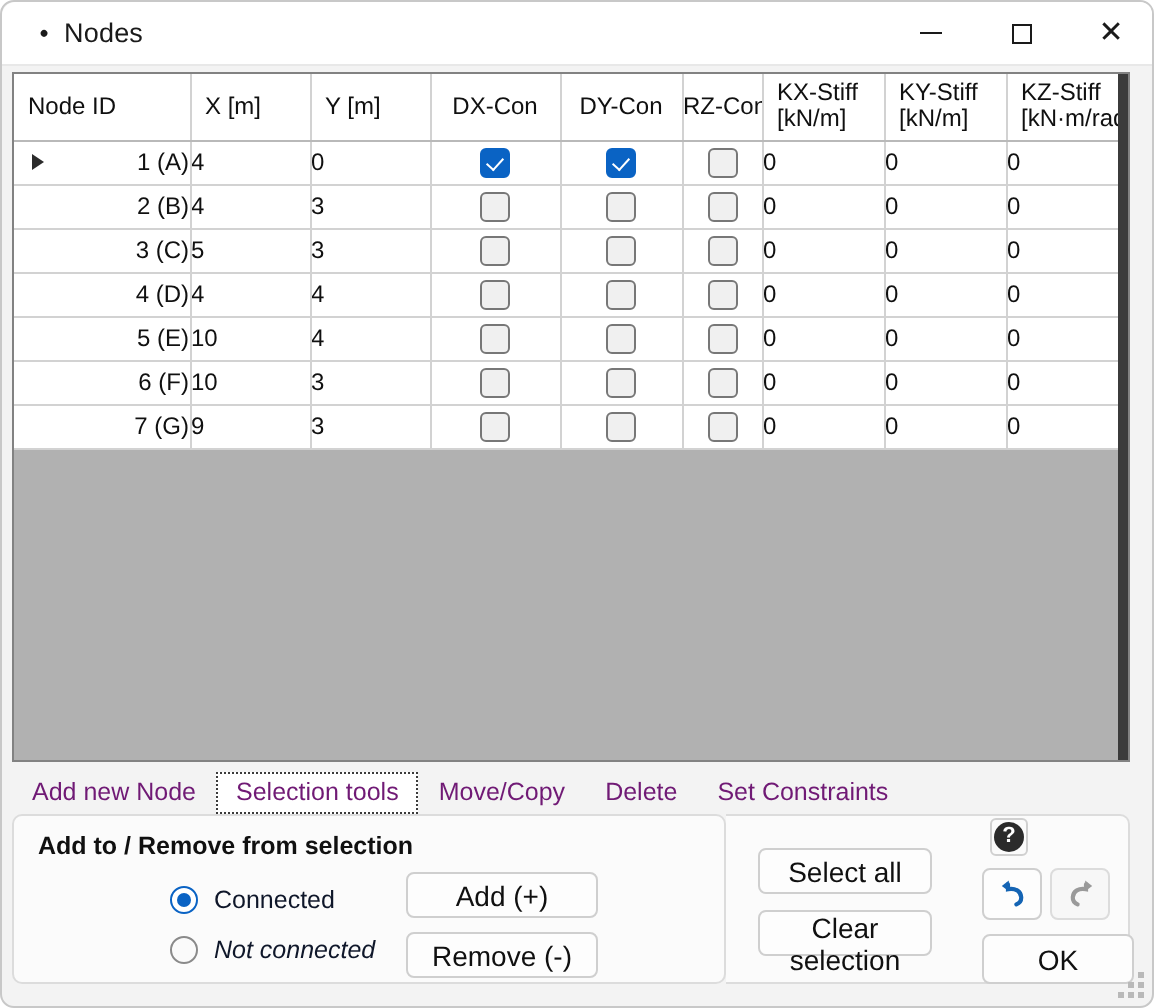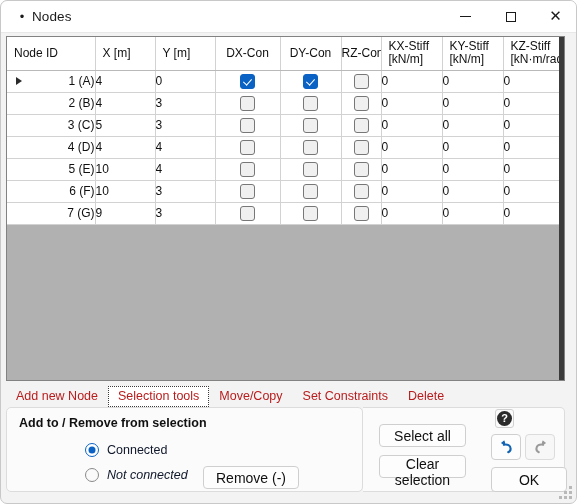--- a/index.html
+++ b/index.html
@@ -206,21 +206,21 @@
     left: 5px;
     top: 386px;
     width: 559px;
     height: 20px;
     display: flex;
     align-items: flex-end;
     font-size: 12.5px;
   }
   .tab {
     padding: 1px 9px 2px 9px;
-    color: #b91c1c;
+    color: #701a75;
     cursor: default;
     border: 1px solid transparent;
     box-sizing: border-box;
     line-height: 16px;
   }
   .tab.active {
     border: 1px dotted #3b3b3b;
     background: #ffffff;
   }
 
@@ -534,36 +534,37 @@
           </tr>
         </tbody>
     </table>
     <div class="vscroll"></div>
   </div>
 
   <div class="tabstrip">
       <div class="tab">Add new Node</div>
       <div class="tab active">Selection tools</div>
       <div class="tab">Move/Copy</div>
+      <div class="tab">Delete</div>
       <div class="tab">Set Constraints</div>
-      <div class="tab">Delete</div>
     </div>
 
   <div class="panel-left">
     <div class="panel-title">Add to / Remove from selection</div>
 
     <div class="radio-row r1">
       <span class="radio on"></span>
       <span class="radio-label">Connected</span>
     </div>
     <div class="radio-row r2">
       <span class="radio"></span>
       <span class="radio-label">Not connected</span>
     </div>
 
+    <button class="btn btn-add">Add (+)</button>
     <button class="btn btn-remove">Remove (-)</button>
   </div>
 
   <div class="panel-right"></div>
 
   <button class="btn btn-selectall">Select all</button>
   <button class="btn btn-clearsel">Clear selection</button>
 
   <div class="help-btn">
     <span class="help-circle">?</span>

